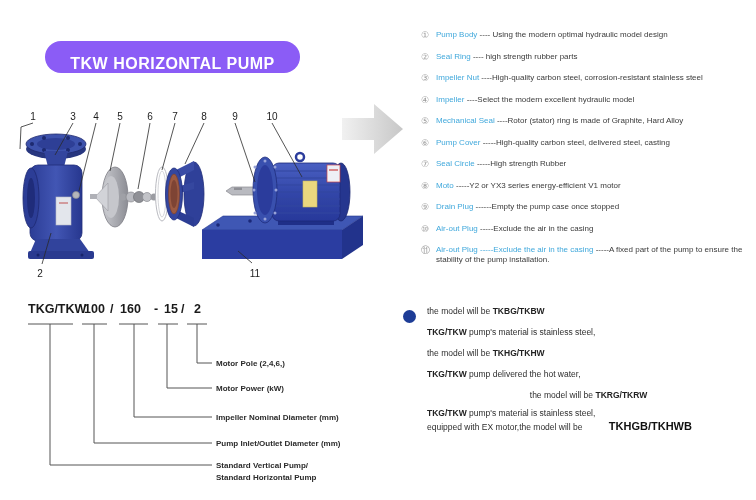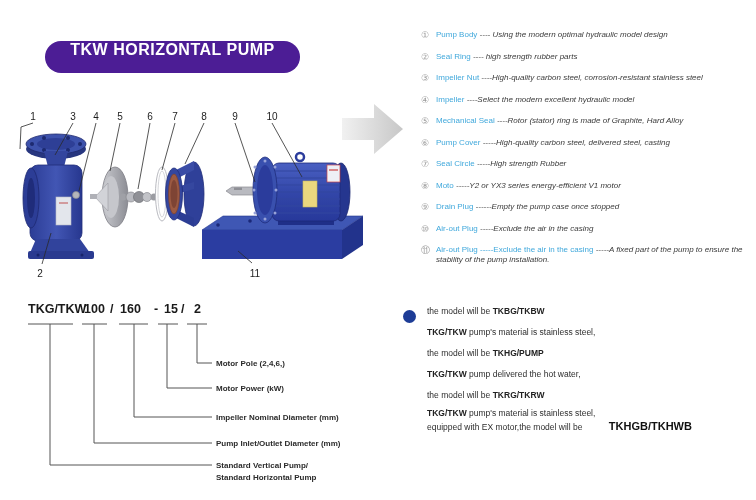--- a/index.html
+++ b/index.html
@@ -4,52 +4,52 @@
 <style>
   * { margin:0; padding:0; box-sizing:border-box; }
   html,body { background:#fff; }
   .page {
     position:relative; width:756px; height:500px; background:#ffffff;
     font-family:"Liberation Sans", sans-serif; overflow:hidden;
   }
   
   .banner {
     position:absolute; left:45px; top:41px; width:255px; height:32px;
-    background:#4c1d95; border-radius:16px;
-    display:flex; align-items:flex-start; justify-content:center;
+    background:#8b5cf6; border-radius:16px;
+    display:flex; align-items:flex-end; justify-content:center;
   }
   .banner span {
     color:#ffffff; font-weight:bold; font-size:16px; letter-spacing:0.5px;
   }
   
   .diagram-svg { position:absolute; left:10px; top:93px; }
   .num { font-size:10px; fill:#1c1c1c; }
   .leader { stroke:#2a2a2a; stroke-width:0.8; fill:none; }
   
   .parts-list { position:absolute; left:421px; top:30px; width:334px; }
   .part-item { display:flex; font-size:8px; line-height:10px; margin-bottom:11.5px; }
   .pnum { flex:none; width:15px; color:#9a9a9a; font-size:9px; }
   .ptext { flex:1; }
   .pname { color:#42a9dc;margin-top:16px; }
-  .pdesc { color:#3a3a3a;font-style:italic; }
+  .pdesc { color:#3a3a3a; }
   
   .model-svg { position:absolute; left:0px; top:288px; }
   .code-seg { font-size:12.5px; font-weight:bold; fill:#1a1a1a; }
   .mline { stroke:#555; stroke-width:1; fill:none; }
   .mlabel { font-size:8px; font-weight:bold; fill:#2b2b2b; }
   
   .variants { position:absolute; left:400px; top:306px; width:350px; }
   .bullet {
     position:absolute; left:3px; top:4px; width:13px; height:13px;
     border-radius:50%; background:#1d3c96;
   }
   .vlines { margin-left:27px; }
   .vline { font-size:8.5px; line-height:10px; color:#2e2e2e; margin-bottom:11px; }
   .vline.tight { margin-bottom:3px; }
-  .vline.gap8 { margin-bottom:8px; }
+  .vline.gap8 { margin-bottom:8px;text-align:center; }
   .vb { font-weight:bold; color:#222; }
   .vb-lg { font-weight:bold; font-size:11px; color:#111;margin-left:24px; }
 </style>
 </head>
 <body>
 
 <div class="page">
 
   <div class="banner">
     <span>TKW HORIZONTAL PUMP</span>
@@ -283,21 +283,21 @@
       <text class="mlabel" x="216" y="180">Standard Vertical Pump/</text>
       <text class="mlabel" x="216" y="192">Standard Horizontal Pump</text>
     </g>
   </svg>
 
   <div class="variants">
     <span class="bullet"></span>
     <div class="vlines">
       <div class="vline"><span class="vb"></span><span>the model will be </span><span class="vb">TKBG/TKBW</span></div>
       <div class="vline"><span class="vb">TKG/TKW</span><span> pump's material is stainless steel,</span><span class="vb"></span></div>
-      <div class="vline"><span class="vb"></span><span>the model will be </span><span class="vb">TKHG/PUMP</span></div>
+      <div class="vline"><span class="vb"></span><span>the model will be </span><span class="vb">TKHG/TKHW</span></div>
       <div class="vline"><span class="vb">TKG/TKW</span><span> pump delivered the hot water,</span><span class="vb"></span></div>
       <div class="vline gap8"><span class="vb"></span><span>the model will be </span><span class="vb">TKRG/TKRW</span></div>
       <div class="vline tight"><span class="vb">TKG/TKW</span><span> pump's material is stainless steel,</span><span class="vb"></span></div>
       <div class="vline"><span class="vb"></span><span>equipped with EX motor,the model will be </span><span class="vb vb-lg">TKHGB/TKHWB</span></div>
     </div>
   </div>
 
 </div>
 
 </body></html>

